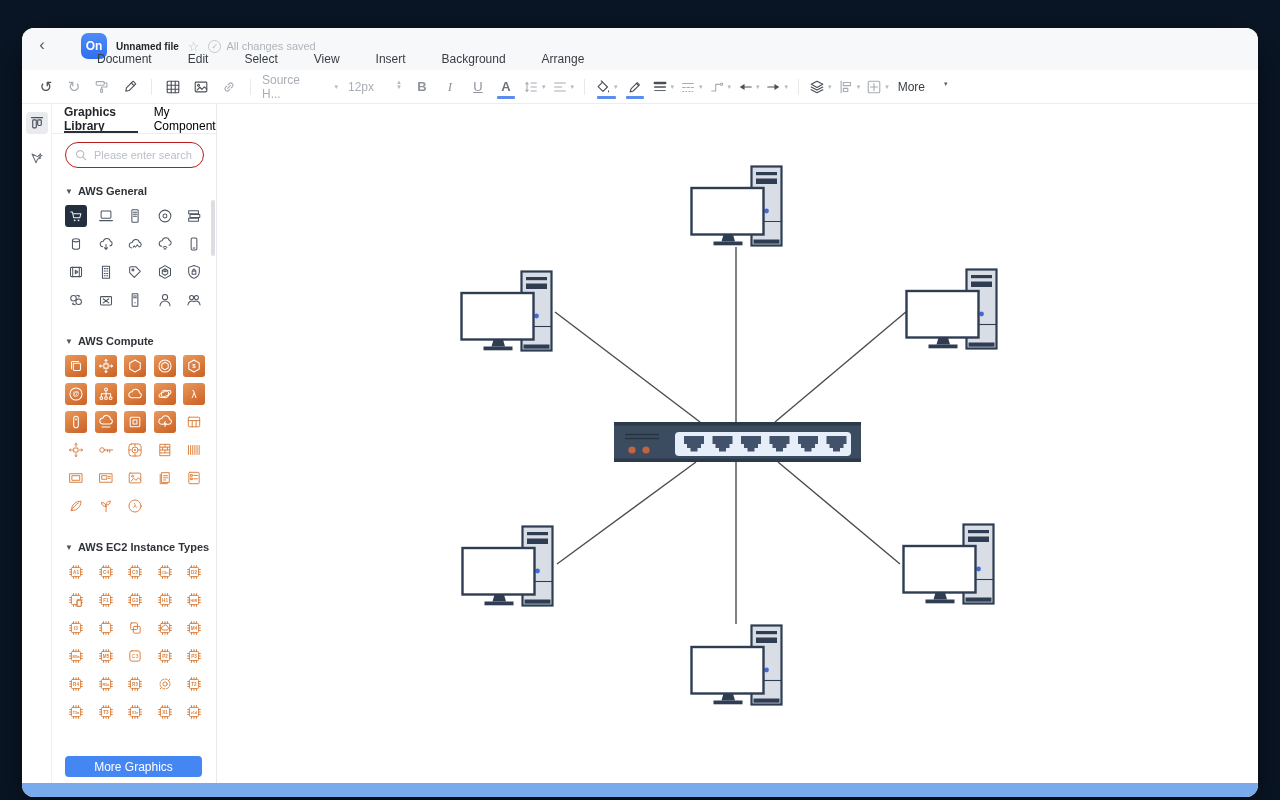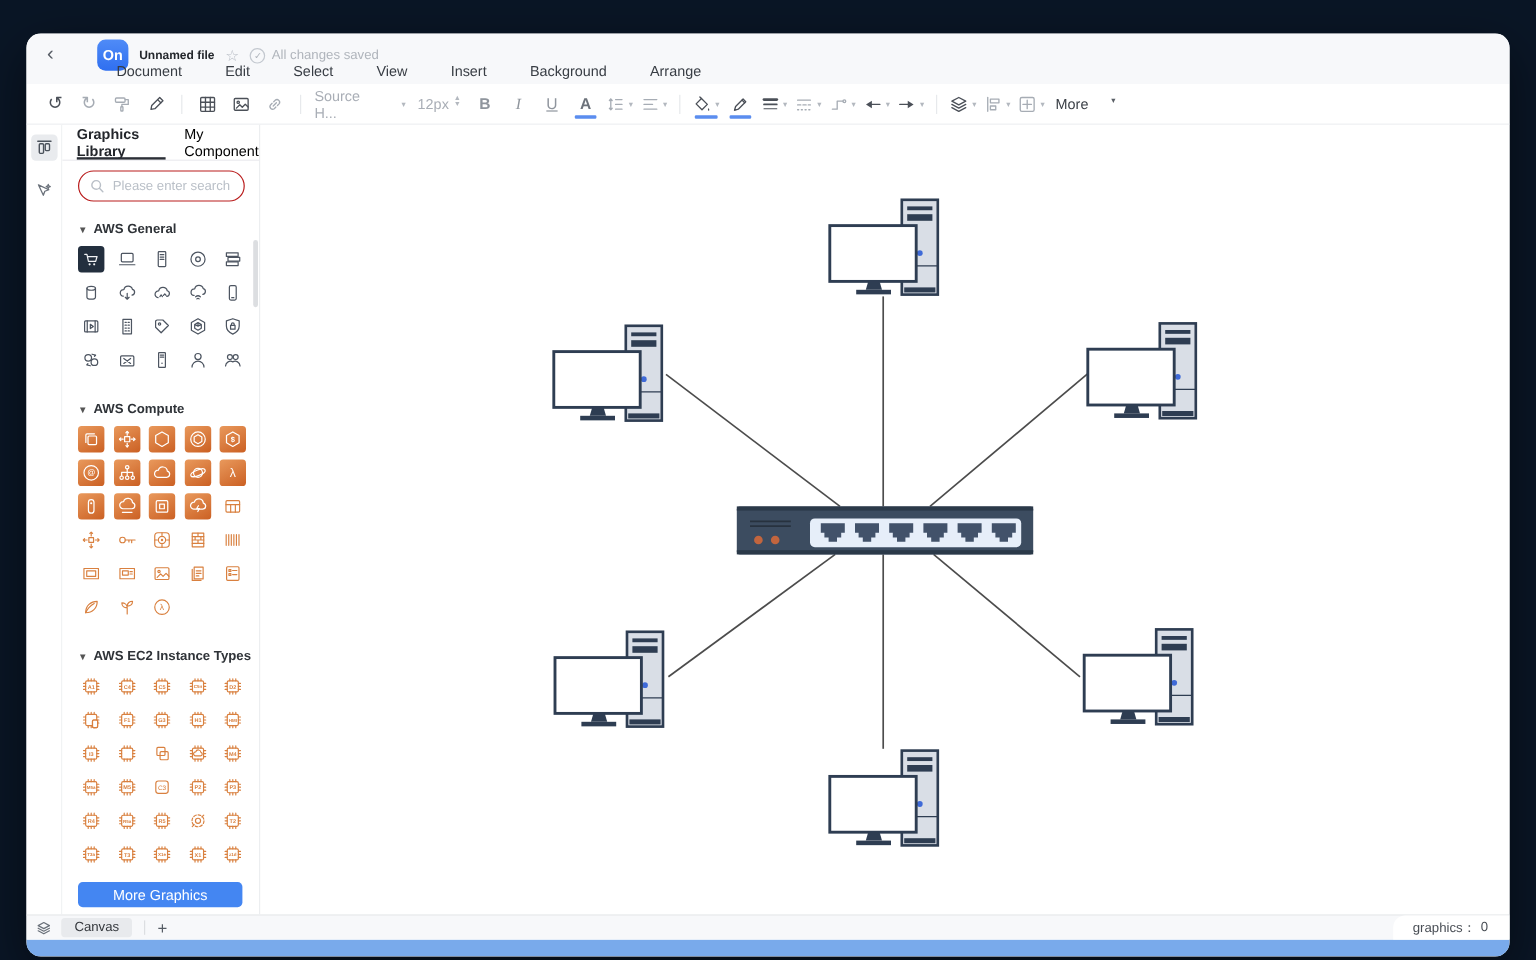--- a/index.html
+++ b/index.html
@@ -17,21 +17,21 @@
   .menurow{position:absolute;left:75px;bottom:4px;display:flex;gap:36px;font-size:12px;color:#383d44;}
   .menurow span{cursor:pointer;}
   
   .tb{height:34px;background:#fff;border-bottom:1px solid #ebedf0;display:flex;align-items:center;padding:0 10px;flex:none;}
   .ti{height:24px;min-width:22px;display:flex;align-items:center;justify-content:center;color:#4b5058;position:relative;margin:0 3px;cursor:pointer;}
   .ti.off{color:#a6acb4;}
   .ti .ul{position:absolute;left:2px;right:2px;bottom:0;height:2.5px;background:#5b8def;border-radius:1px;}
   .ca{font-size:7px;color:#b3b8bf;margin-left:3px;}
   .sep{width:1px;height:16px;background:#e7e9ec;margin:0 7px;flex:none;}
   .fontsel{font-size:12px;color:#a9aeb6;display:flex;align-items:center;margin:0 4px;width:76px;justify-content:space-between;cursor:pointer;gap:19px;}
-  .sizesel{font-size:12px;color:#a9aeb6;display:flex;gap:4px;margin:4px 6px;cursor:pointer;}
+  .sizesel{font-size:12px;color:#a9aeb6;display:flex;gap:22px;margin:4px 6px;cursor:pointer;}
   .stepper{display:flex;flex-direction:column;font-size:6px;color:#b3b8bf;line-height:5px;}
   .tbt{font-size:13px;color:#8f959d;width:21px;text-align:center;}
   .tbt.b{font-weight:bold;}.tbt.i{font-style:italic;font-family:"Liberation Serif",serif;}.tbt.u{text-decoration:underline;}
   .tbt.a{color:#6d737b;font-weight:bold;}
   .morebtn{font-size:12px;color:#3a3f46;margin-left:6px;display:flex;gap:16px;cursor:pointer;}
   
   .bodyrow{flex:1;display:flex;min-height:0;}
   .rail{width:30px;border-right:1px solid #eef0f2;display:flex;flex-direction:column;align-items:center;padding-top:8px;gap:14px;flex:none;background:#fff;}
   .ric{width:22px;height:22px;border-radius:4px;display:flex;align-items:center;justify-content:center;color:#4b525b;cursor:pointer;}
   .ric.on{background:#e9ebee;}
@@ -906,30 +906,14 @@
               <circle cx="76.5" cy="46" r="2.4" fill="#3f6ad8"></circle>
               <rect x="1.5" y="23" width="72" height="46.5" fill="#ffffff" stroke="#2e3d52" stroke-width="2.4"></rect>
               <path d="M33.5 69.5h9.5l2 7h-13.5z" fill="#2e3d52"></path>
               <rect x="23.5" y="76.5" width="29" height="3.8" fill="#2e3d52"></rect>
             </g>
           </g>
         </svg>
     </main>
   </div>
 
-  <div class="bbar">
-    <span class="lay" id="bbLayers">
-        <svg viewBox="0 0 18 18" width="13" height="13" fill="none" stroke="currentColor" stroke-width="1.4" stroke-linecap="round" stroke-linejoin="round">
-          <path d="M9 2.5L15.5 6 9 9.5 2.5 6z"></path>
-          <path d="M15.5 9L9 12.5 2.5 9"></path>
-          <path d="M15.5 12L9 15.5 2.5 12"></path>
-        </svg>
-      </span>
-    <span class="cpill">Canvas</span>
-    <span class="bdiv"></span>
-    <span class="plus">+</span>
-    <div class="gtab">
-      <span>graphics：</span>
-      <span>0</span>
-    </div>
-  </div>
   <div class="blue"></div>
 </div>
 
 </body></html>

